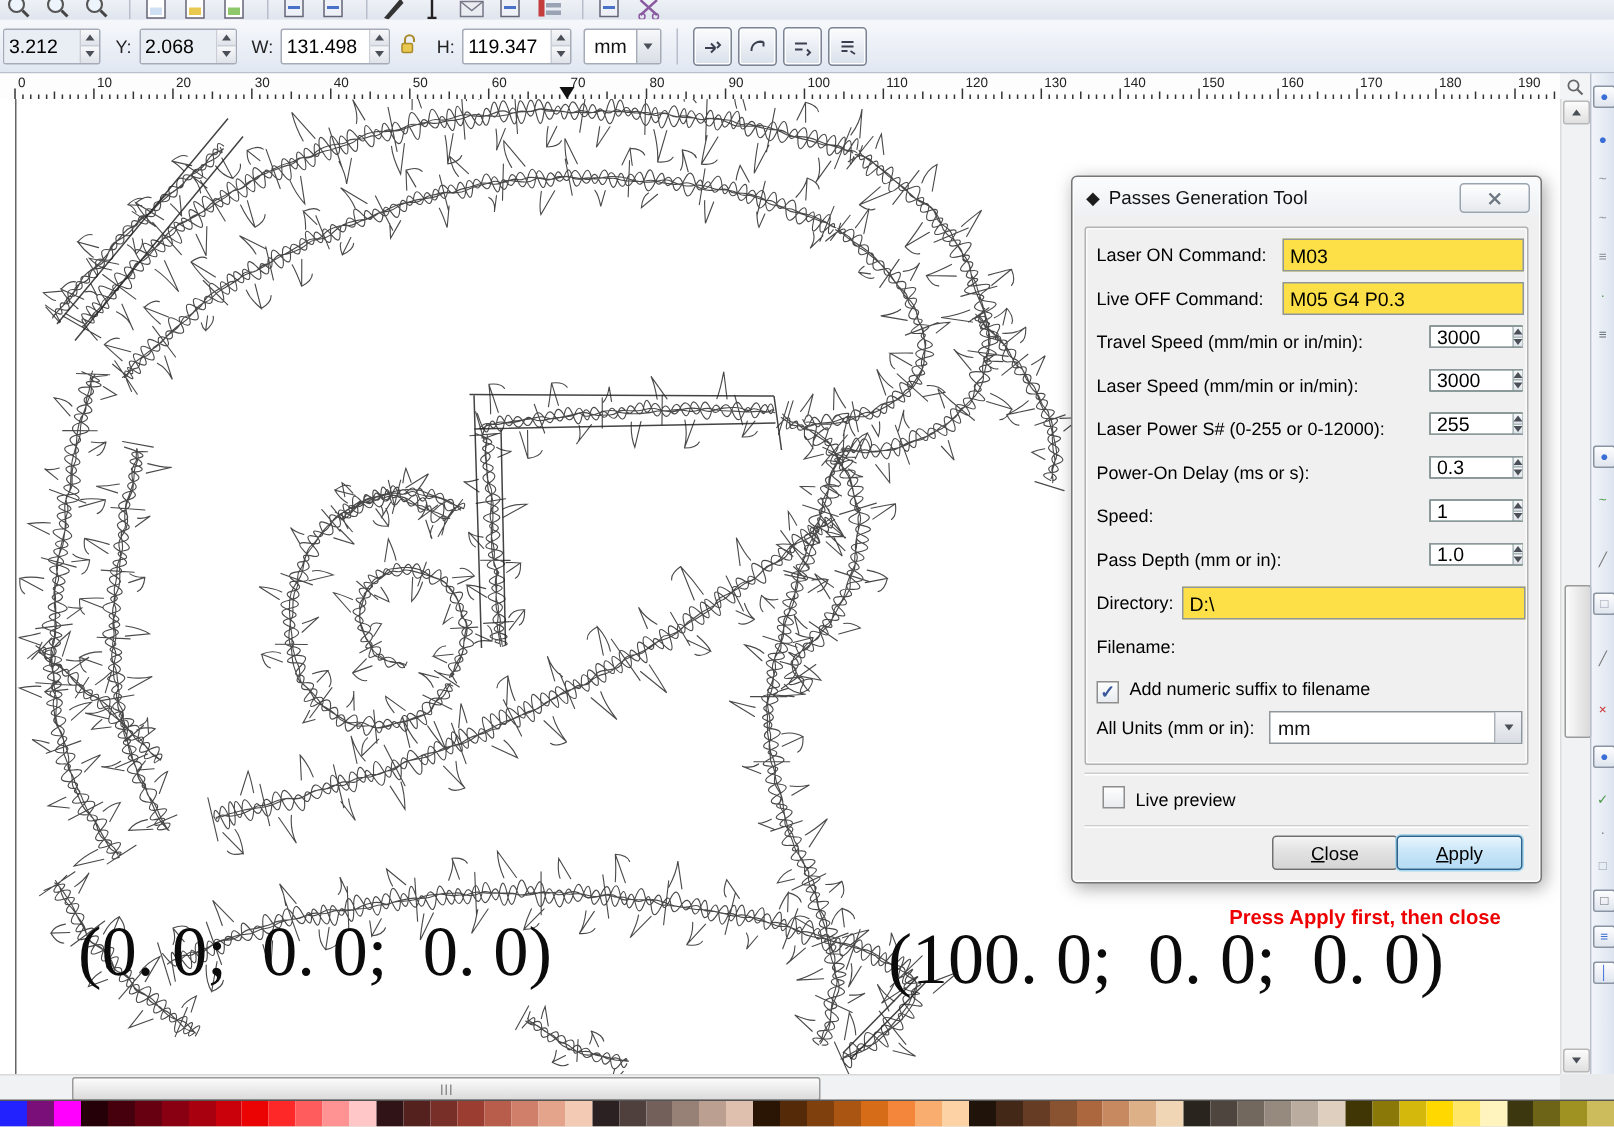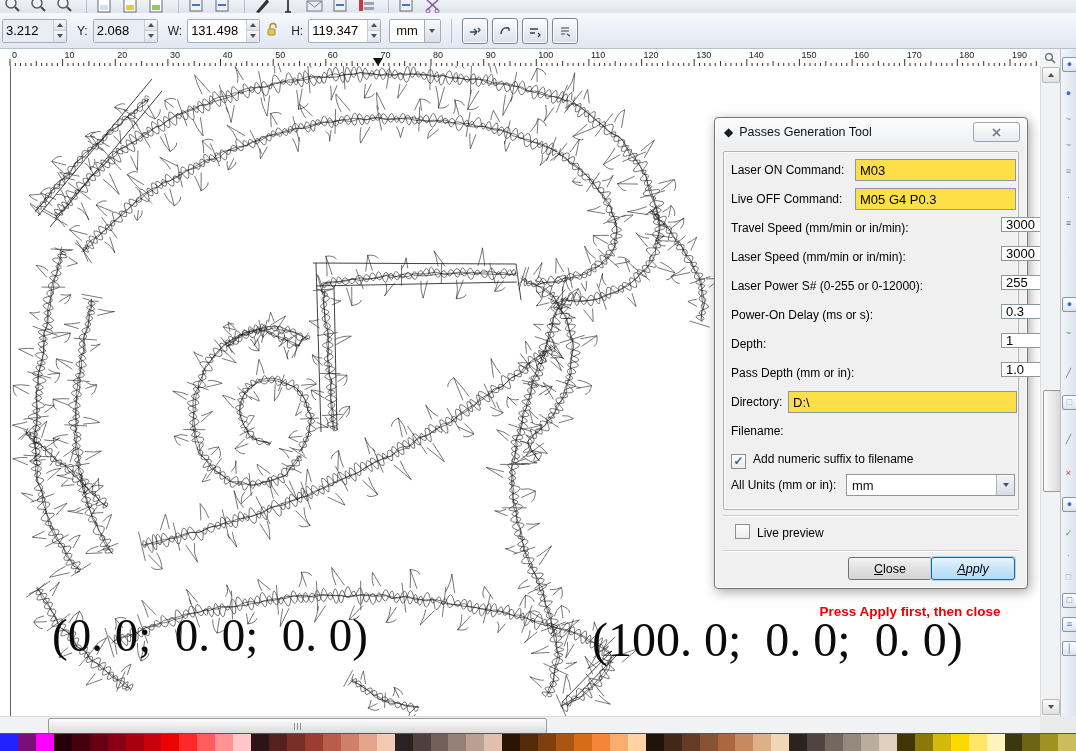--- a/index.html
+++ b/index.html
@@ -45,35 +45,35 @@
   #dtitle{position:absolute;left:1px;top:1px;right:1px;height:25px;border-radius:3px 3px 0 0;
           background:linear-gradient(#fbfcfd,#eef0f3);display:flex;align-items:center;padding-left:8px;}
   #dlogo{font-size:12px;color:#1c1c1c;margin-right:6px;}
   #dtitletext{font-size:12.5px;color:#101010;}
   #dclose{position:absolute;right:7px;top:4px;width:45px;height:18px;border:1px solid #9ba5b0;border-radius:3px;
           background:linear-gradient(#ffffff,#e6e9ee);display:flex;align-items:center;justify-content:center;}
   #dgroup{position:absolute;left:8px;top:33px;right:8px;height:357px;border:1px solid #b2b2b2;border-radius:2px;box-shadow:inset 0 0 0 1px #fafafa;}
   .dr{position:absolute;left:16px;height:22px;line-height:22px;font-size:12px;color:#000;white-space:nowrap;}
   .din{position:absolute;height:20px;border:1px solid #8f979e;background:#fde047;font:13px "Liberation Sans",sans-serif;
        padding:0 4px;box-sizing:content-box;outline:none;}
-  .dspin{position:absolute;display:flex;height:15px;border:1px solid #8f979e;background:#14532d;box-sizing:border-box;margin-left:48px;}
+  .dspin{position:absolute;display:flex;height:15px;border:1px solid #8f979e;background:#14532d;box-sizing:border-box;}
   .dspin input{border:0;outline:0;width:46px;padding:0 4px;font:13px "Liberation Sans",sans-serif;}
   .cb{display:inline-block;width:13px;height:13px;border:1px solid #8e8e8e;background:linear-gradient(#fefefe,#e8ecef);
       vertical-align:-2px;text-align:center;line-height:12px;font-size:12px;color:#3a5a9c;font-weight:bold;margin-right:7px;}
   #dcombo{position:absolute;left:131px;top:356px;width:169px;height:22px;border:1px solid #8f979e;background:#fff;
           display:flex;align-items:center;box-sizing:border-box;}
   #dcombo .val{flex:1;padding:0 5px;font-size:13px;}
   #dcombo .btn{width:17px;align-self:stretch;display:flex;align-items:center;justify-content:center;
                background:linear-gradient(#f4f5f7,#d9dde3);border-left:1px solid #aab0b8;}
   .dsep{position:absolute;left:8px;right:8px;height:0;border-top:1px solid #cdcdcd;border-bottom:1px solid #fff;}
   .dbtn{position:absolute;top:439px;width:84px;height:23px;border:1px solid #707070;border-radius:3px;
         background:linear-gradient(#f4f4f4,#e2e2e2 45%,#d5d5d5);font-size:12.5px;color:#000;
         display:flex;align-items:center;justify-content:center;}
   #btnApply{border:1px solid #2c628b;background:linear-gradient(#e8f5fd,#c9e6f8 45%,#b4dbf4);
-            box-shadow:0 0 0 1px #a8d8f0;font-style:italic;}
+            box-shadow:0 0 0 1px #a8d8f0;}
   
   #vscroll{position:absolute;left:1040px;top:66px;width:20px;height:650px;background:#f1f2f3;border-left:1px solid #dcdcdc;box-sizing:border-box;}
   .sbtn{position:absolute;left:1px;width:18px;height:16px;background:linear-gradient(#fcfcfc,#e0e0e0);
         border:1px solid #b8b8b8;border-radius:2px;display:flex;align-items:center;justify-content:center;box-sizing:border-box;}
   #vthumb{position:absolute;left:2px;top:324px;width:16px;height:100px;background:linear-gradient(90deg,#fbfbfb,#dadada);
           border:1px solid #9a9a9a;border-radius:2px;}
   #snapbar{position:absolute;left:1060px;top:49px;width:16px;height:684px;
            background:linear-gradient(90deg,#f2f5fa,#dde4ef);border-left:1px solid #b9c0cd;box-sizing:border-box;}
   .snapitem{position:absolute;left:1px;width:13px;height:13px;display:flex;align-items:center;justify-content:center;
             font-size:9px;line-height:13px;}
@@ -341,21 +341,21 @@
         <input value="0.3" style="">
         <span class="spinArrows">
             <i>
               <span class="tri-up"></span>
             </i>
             <i>
               <span class="tri-dn"></span>
             </i>
           </span>
       </div>
-      <div class="dr" style="top:215px">Depth:</div>
+      <div class="dr" style="top:215px">Speed:</div>
       <div class="dspin" style="left:238px;top:215px;width:62px">
         <input value="1" style="">
         <span class="spinArrows">
             <i>
               <span class="tri-up"></span>
             </i>
             <i>
               <span class="tri-dn"></span>
             </i>
           </span>

